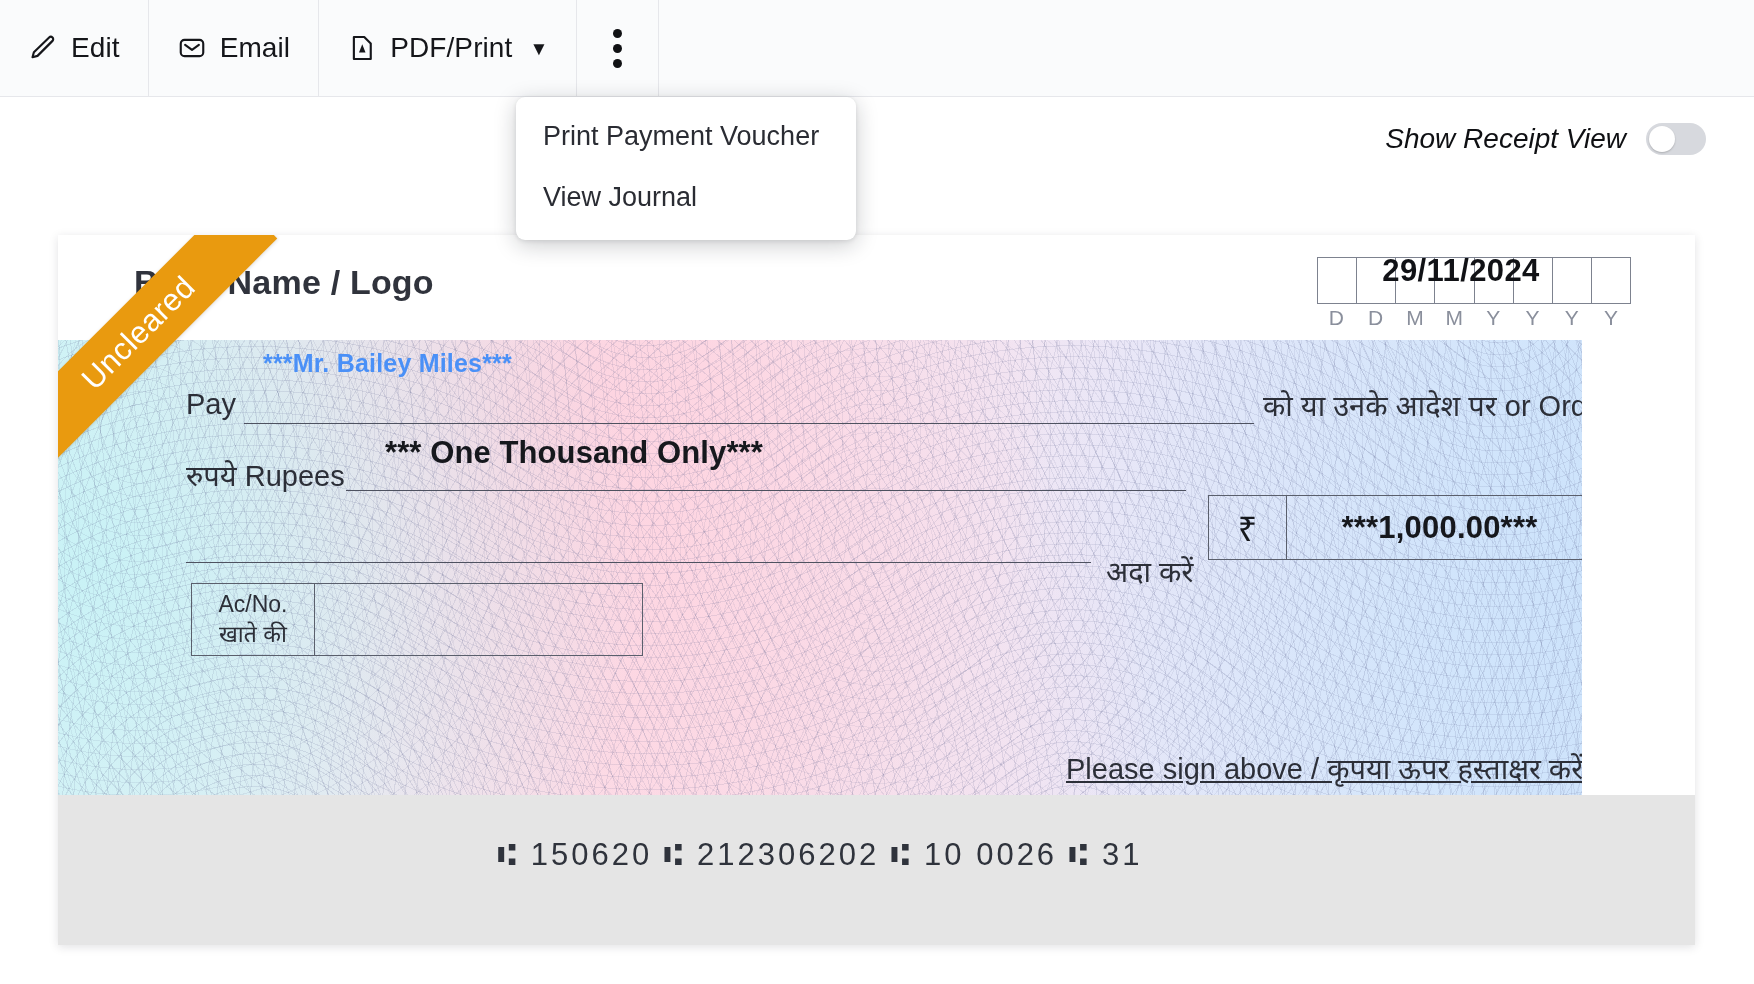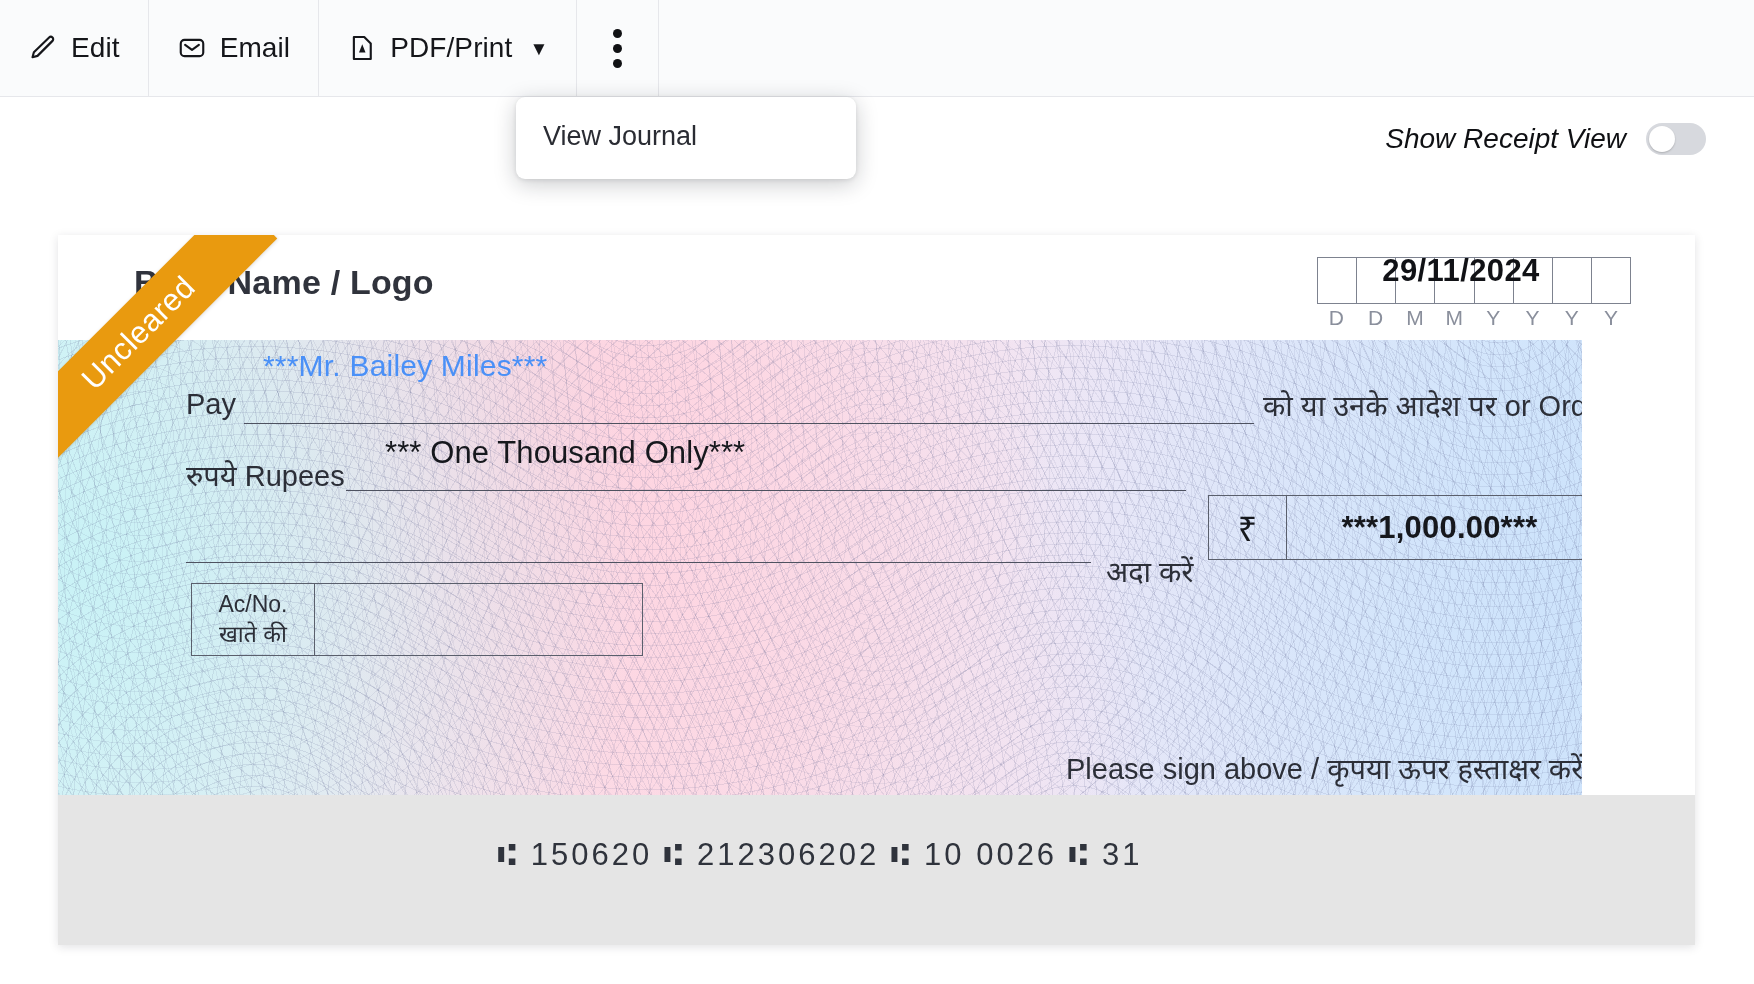--- a/index.html
+++ b/index.html
@@ -248,22 +248,22 @@
       repeating-radial-gradient(circle at 88% -10%, rgba(90,96,140,.12) 0 1px, rgba(0,0,0,0) 1px 12px),
       repeating-radial-gradient(circle at 5% 20%, rgba(90,96,140,.10) 0 1px, rgba(0,0,0,0) 1px 13px),
       repeating-radial-gradient(circle at 50% 45%, rgba(90,96,140,.09) 0 1px, rgba(0,0,0,0) 1px 14px);
     pointer-events: none;
   }
   .g-inner { position: relative; z-index: 2; height: 100%; }
 
   .payee-name {
     position: absolute;
     left: 205px; top: 9px;
-    font-size: 30px;
-    font-weight: normal;
+    font-size: 25px;
+    font-weight: bold;
     color: #4a90f7;
     letter-spacing: .2px;
   }
   .pay-label {
     position: absolute;
     left: 128px; top: 48px;
     font-size: 29px;
     color: #2c2f38;
   }
   .pay-line {
@@ -277,21 +277,21 @@
     left: 1205px; top: 45px;
     font-size: 29px;
     color: #2c2f38;
     white-space: nowrap;
   }
 
   .rupees-amt {
     position: absolute;
     left: 327px; top: 95px;
     font-size: 31px;
-    font-weight: normal;
+    font-weight: bold;
     color: #16181d;
     letter-spacing: .1px;
   }
   .rupees-label {
     position: absolute;
     left: 128px; top: 115px;
     font-size: 29px;
     color: #2c2f38;
   }
   .rupees-line1 {
@@ -364,20 +364,21 @@
   }
   .acno-right { flex: 1; }
 
   .sign-text {
     position: absolute;
     right: 112px;
     top: 408px;
     font-size: 29px;
     color: #2c2f38;
     white-space: nowrap;
+    text-decoration: underline;
   }
 
   .right-margin {
     position: absolute;
     right: 0; top: 0;
     width: 113px; height: 100%;
     background: #ffffff;
     z-index: 6;
   }
 
@@ -435,20 +436,21 @@
   <div class="tb-dots">
     <i></i>
     <i></i>
     <i></i>
   </div>
 
   <div class="tb-rest"></div>
 </div>
 
 <div class="menu">
+  <div class="menu-item">Print Payment Voucher</div>
   <div class="menu-item">View Journal</div>
 </div>
 
 <div class="receipt-row">
   <span class="receipt-label">Show Receipt View</span>
   <span class="switch">
     <span class="knob"></span>
   </span>
 </div>
 

